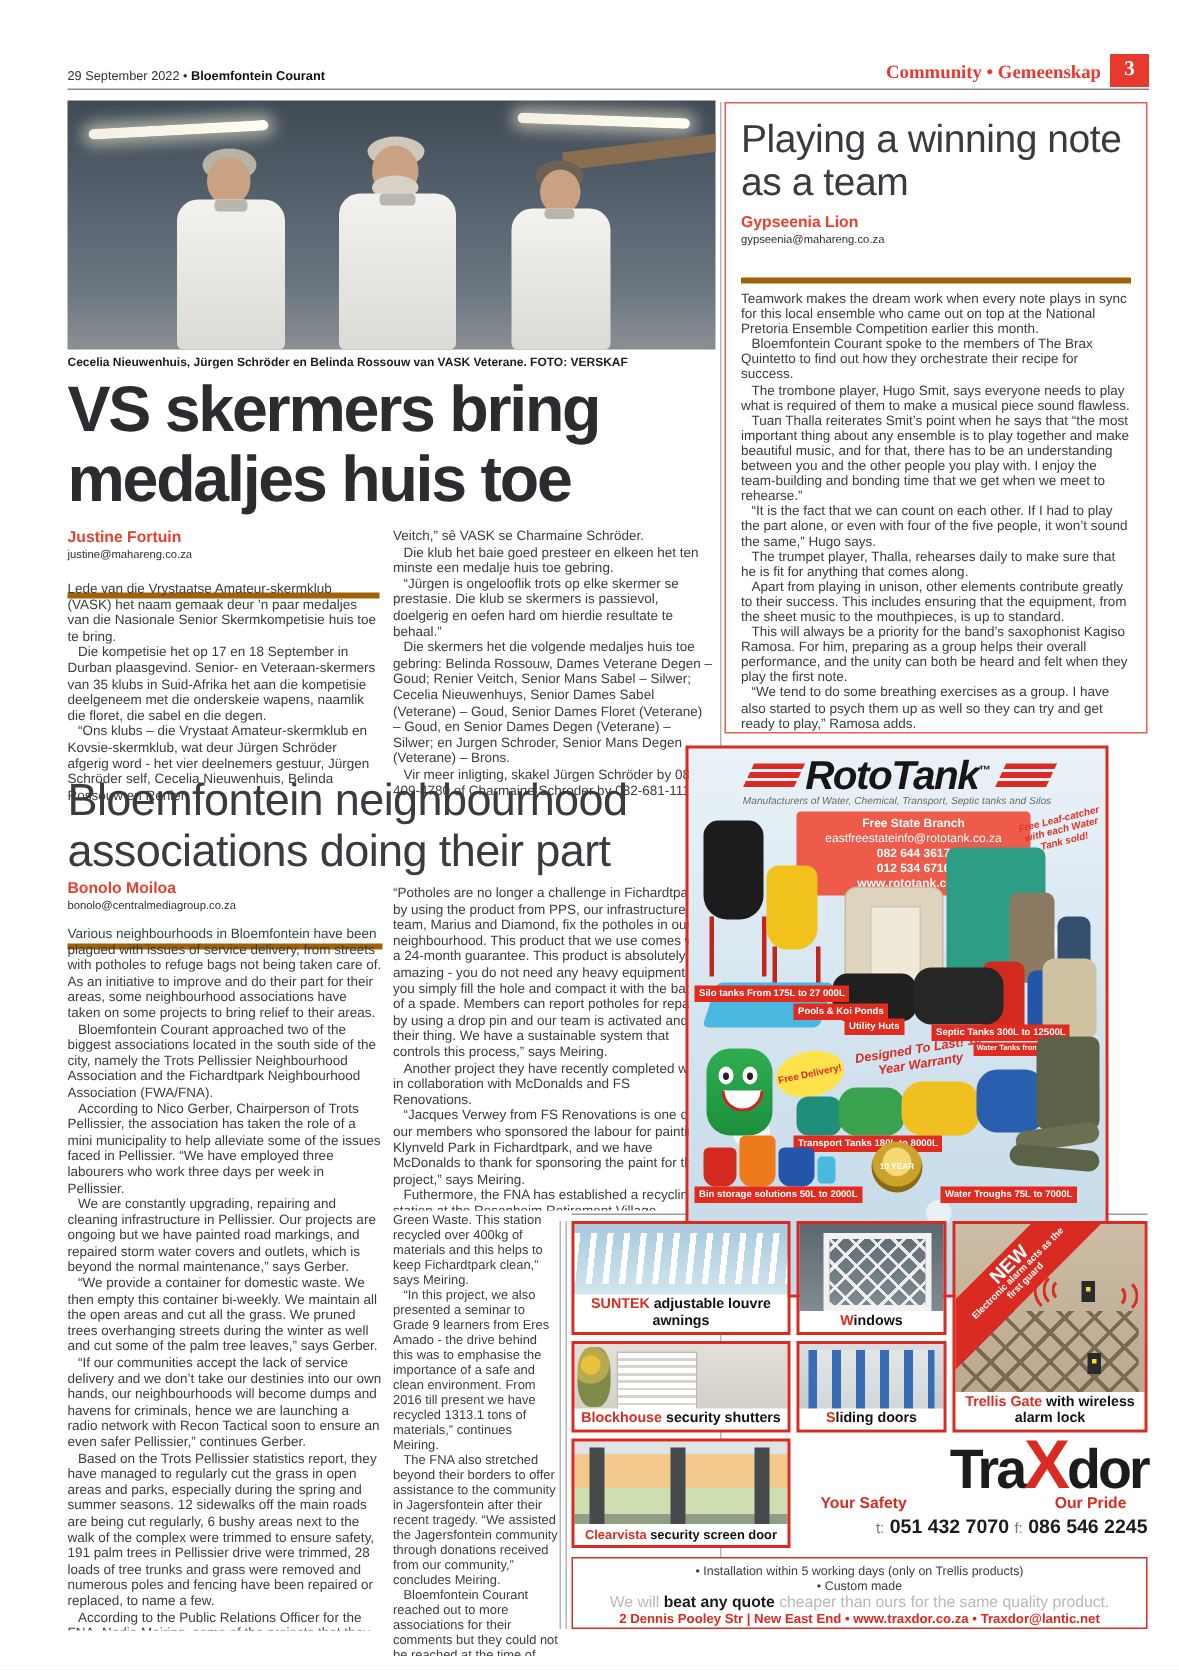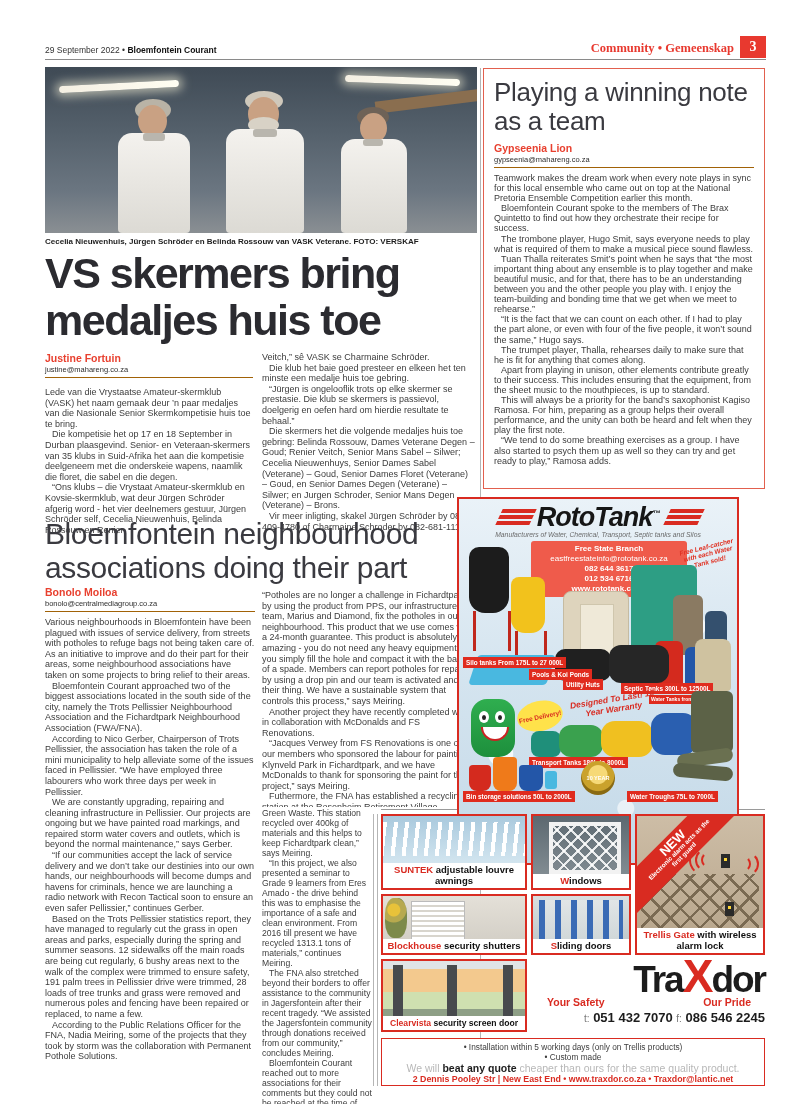--- a/index.html
+++ b/index.html
@@ -28,21 +28,21 @@
   .torso{position:absolute;background:linear-gradient(180deg,#f4f2ee,#dcdad4);border-radius:14px 14px 4px 4px;}
   .collar{position:absolute;background:#b9b6ae;border-radius:3px;}
 
   .caption{left:45px;top:237px;width:432px;font-size:8px;font-weight:bold;color:#1d1d1d;}
 
   .headline-big{left:45px;top:250px;width:450px;font-size:43px;line-height:47px;font-weight:bold;
                 color:#2b2b30;letter-spacing:-1.5px;}
   .headline-med{left:45px;top:517px;width:440px;font-size:30px;line-height:34px;font-weight:400;
                 color:#3a3a40;letter-spacing:-.4px;}
 
-  .byline{border-bottom:1px solid #a16207;padding-bottom:3px;}
+  .byline{border-bottom:4px solid #a16207;padding-bottom:21px;}
   .byline .name{font-size:10.5px;font-weight:bold;color:#e8402f;display:block;}
   .byline .mail{font-size:7.5px;color:#2e2e2e;display:block;margin-top:1px;}
 
   .cols{font-size:9px;line-height:10.6px;color:#3c3c3c;text-align:left;}
   .cols p{margin:0;}
   .cols p + p{text-indent:7px;}
 
   .fcol1{left:45px;top:387px;width:208px;}
   .fcol2{left:262px;top:352px;width:213px;}
   .bybox1{left:45px;top:352px;width:208px;}
@@ -213,20 +213,21 @@
   <h2 class="abs headline-med" style="margin:0;">Bloemfontein neighbourhood associations doing their part</h2>
   <div class="abs bybox2 byline">
     <span class="name">Bonolo Moiloa</span>
     <span class="mail">bonolo@centralmediagroup.co.za</span>
   </div>
   <div class="abs cols ncol1">
       <p>Various neighbourhoods in Bloemfontein have been plagued with issues of service delivery, from streets with potholes to refuge bags not being taken care of. As an initiative to improve and do their part for their areas, some neighbourhood associations have taken on some projects to bring relief to their areas.</p>
       <p>Bloemfontein Courant approached two of the biggest associations located in the south side of the city, namely the Trots Pellissier Neighbourhood Association and the Fichardtpark Neighbourhood Association (FWA/FNA).</p>
       <p>According to Nico Gerber, Chairperson of Trots Pellissier, the association has taken the role of a mini municipality to help alleviate some of the issues faced in Pellissier. “We have employed three labourers who work three days per week in Pellissier.</p>
       <p>We are constantly upgrading, repairing and cleaning infrastructure in Pellissier. Our projects are ongoing but we have painted road markings, and repaired storm water covers and outlets, which is beyond the normal maintenance,” says Gerber.</p>
+      <p>“We provide a container for domestic waste. We then empty this container bi-weekly. We maintain all the open areas and cut all the grass. We pruned trees overhanging streets during the winter as well and cut some of the palm tree leaves,” says Gerber.</p>
       <p>“If our communities accept the lack of service delivery and we don’t take our destinies into our own hands, our neighbourhoods will become dumps and havens for criminals, hence we are launching a radio network with Recon Tactical soon to ensure an even safer Pellissier,” continues Gerber.</p>
       <p>Based on the Trots Pellissier statistics report, they have managed to regularly cut the grass in open areas and parks, especially during the spring and summer seasons. 12 sidewalks off the main roads are being cut regularly, 6 bushy areas next to the walk of the complex were trimmed to ensure safety, 191 palm trees in Pellissier drive were trimmed, 28 loads of tree trunks and grass were removed and numerous poles and fencing have been repaired or replaced, to name a few.</p>
       <p>According to the Public Relations Officer for the FNA, Nadia Meiring, some of the projects that they took by storm was the collaboration with Permanent Pothole Solutions.</p>
     </div>
   <div class="abs cols ncol2w">
       <p>“Potholes are no longer a challenge in Fichardtpark, by using the product from PPS, our infrastructure team, Marius and Diamond, fix the potholes in our neighbourhood. This product that we use comes with a 24-month guarantee. This product is absolutely amazing - you do not need any heavy equipment, you simply fill the hole and compact it with the back of a spade. Members can report potholes for repairs by using a drop pin and our team is activated and do their thing. We have a sustainable system that controls this process,” says Meiring.</p>
       <p>Another project they have recently completed was in collaboration with McDonalds and FS Renovations.</p>
       <p>“Jacques Verwey from FS Renovations is one of our members who sponsored the labour for painting Klynveld Park in Fichardtpark, and we have McDonalds to thank for sponsoring the paint for this project,” says Meiring.</p>
       <p>Futhermore, the FNA has established a recycling station at the Rosenheim Retirement Village.</p>
     </div>

